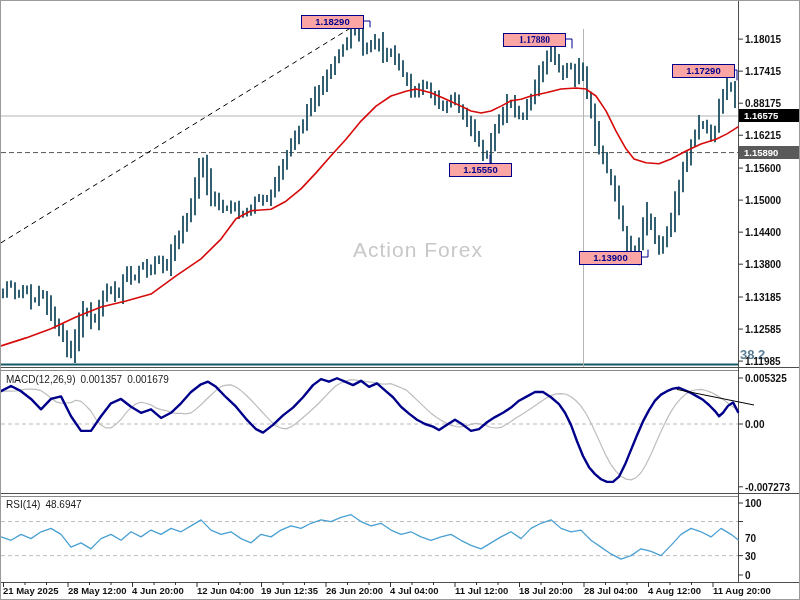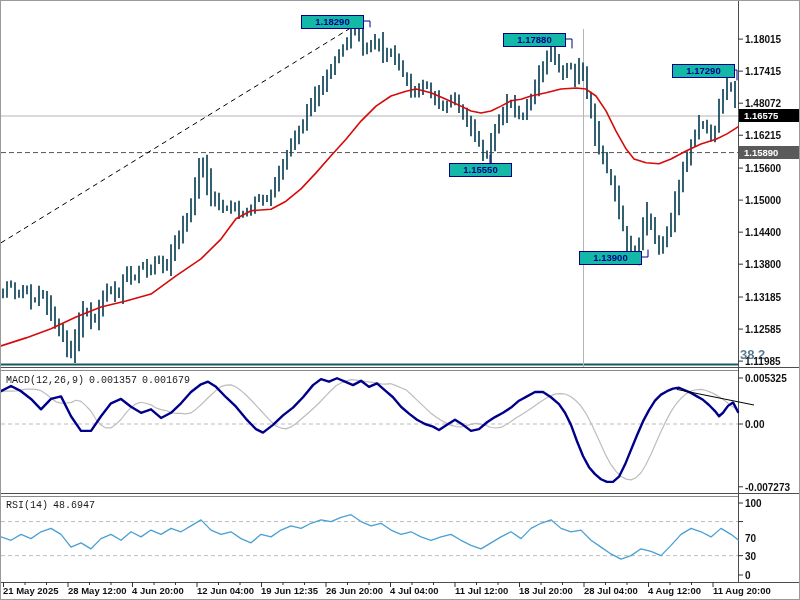--- a/index.html
+++ b/index.html
@@ -8,35 +8,36 @@
     border:1px solid #9a9a9a;box-sizing:border-box;overflow:hidden;
     font-family:"Liberation Sans",sans-serif;color:#111;
   }
   .abs{position:absolute;}
   #cv{position:absolute;left:0;top:0;z-index:1;}
   .titlebar{left:5px;top:7px;z-index:2;font-size:11px;font-weight:600;letter-spacing:0;white-space:nowrap;}
   .titlebar .tri{font-size:8px;vertical-align:1px;margin-right:5px;color:#222;cursor:pointer;}
   .titlebar span.val{margin-left:5px;font-weight:600;}
   .watermark{z-index:0;font-size:21px;color:#c8c8c8;white-space:nowrap;letter-spacing:1px;}
   .indlabel{z-index:2;font-size:10px;color:#1a1a1a;white-space:nowrap;}
-  .indlabel span{margin-right:5px;font-family:Liberation Mono, monospace;}
+  .indlabel span{margin-right:5px;}
   .axis-label{z-index:2;font-size:10px;font-weight:700;color:#111;white-space:nowrap;}
   .date-label{z-index:2;font-size:9.5px;font-weight:700;color:#111;white-space:nowrap;}
   .pricebox{z-index:3;font-size:9.5px;font-weight:700;height:13px;line-height:13px;padding-left:5px;width:57px;}
   .callout{
     z-index:2;font-size:9.5px;font-weight:700;height:12px;line-height:12px;
-    text-align:center;background:#14b8a6;border:1px solid #00008b;color:#00008b;white-space:nowrap;
+    text-align:center;background:#fca5a5;border:1px solid #00008b;color:#00008b;white-space:nowrap;
   }
   .fiblabel{z-index:2;font-size:13px;font-weight:700;}
 </style>
 </head>
 <body>
 
 <div class="wrap">
 
+  <div class="abs watermark" style="left: 352px; top: 237px; color: rgb(200, 200, 200);">Action Forex</div>
 
   <svg id="cv" width="800" height="600">
       <line x1="0" y1="366.5" x2="800" y2="366.5" stroke="#4d4d4d" stroke-width="1"></line>
       <line x1="0" y1="492.5" x2="800" y2="492.5" stroke="#4d4d4d" stroke-width="1"></line>
       <line x1="0" y1="581.5" x2="800" y2="581.5" stroke="#4d4d4d" stroke-width="1"></line>
       <line x1="0" y1="369.5" x2="737" y2="369.5" stroke="#8a8a8a" stroke-width="1"></line>
       <line x1="0" y1="495.5" x2="737" y2="495.5" stroke="#8a8a8a" stroke-width="1"></line>
       <line x1="737.5" y1="0" x2="737.5" y2="581" stroke="#4d4d4d" stroke-width="1"></line>
       <line x1="0" y1="115" x2="737" y2="115" stroke="#b4b4b4" stroke-width="1"></line>
       <line x1="0" y1="151.57900000000012" x2="737" y2="151.57900000000012" stroke="#555555" stroke-width="1" stroke-dasharray="5,3"></line>
@@ -304,21 +305,21 @@
   </div>
 
   <div class="abs pricebox" id="curbox" style="left: 738px; top: 108px; background: rgb(0, 0, 0); color: rgb(255, 255, 255);">1.16575</div>
   <div class="abs pricebox" id="lvlbox" style="left: 738px; top: 145px; background: rgb(90, 90, 90); color: rgb(255, 255, 255);">1.15890</div>
 
   <div class="abs fiblabel" style="left: 739px; top: 346px; color: rgb(90, 125, 147);">38.2</div>
 
   <div class="abs" id="price-axis">
       <div class="abs axis-label" style="left: 744px; top: 33.104px;">1.18015</div>
       <div class="abs axis-label" style="left: 744px; top: 65.144px;">1.17415</div>
-      <div class="abs axis-label" style="left: 744px; top: 97.184px;">1.48072</div>
+      <div class="abs axis-label" style="left: 744px; top: 97.184px;">0.88175</div>
       <div class="abs axis-label" style="left: 744px; top: 129.224px;">1.16215</div>
       <div class="abs axis-label" style="left: 744px; top: 162.065px;">1.15600</div>
       <div class="abs axis-label" style="left: 744px; top: 194.105px;">1.15000</div>
       <div class="abs axis-label" style="left: 744px; top: 226.145px;">1.14400</div>
       <div class="abs axis-label" style="left: 744px; top: 258.185px;">1.13800</div>
       <div class="abs axis-label" style="left: 744px; top: 291.026px;">1.13185</div>
       <div class="abs axis-label" style="left: 744px; top: 323.066px;">1.12585</div>
       <div class="abs axis-label" style="left: 744px; top: 355.106px;">1.11985</div>
     </div>
   <div class="abs" id="macd-axis">
@@ -341,19 +342,19 @@
       <div class="abs date-label" style="left: 325px; top: 584px;">26 Jun 20:00</div>
       <div class="abs date-label" style="left: 389px; top: 584px;">4 Jul 04:00</div>
       <div class="abs date-label" style="left: 454px; top: 584px;">11 Jul 12:00</div>
       <div class="abs date-label" style="left: 518px; top: 584px;">18 Jul 20:00</div>
       <div class="abs date-label" style="left: 583px; top: 584px;">28 Jul 04:00</div>
       <div class="abs date-label" style="left: 647px; top: 584px;">4 Aug 12:00</div>
       <div class="abs date-label" style="left: 712px; top: 584px;">11 Aug 20:00</div>
     </div>
   <div class="abs" id="callouts">
       <div class="abs callout" style="left: 300px; top: 14px; width: 61px;">1.18290</div>
-      <div class="abs callout" style="left: 502px; top: 32px; width: 61px;">1.17880</div>
+      <div class="abs callout" style="left: 502px; top: 32px; width: 61px; font-family: Liberation Serif, serif;">1.17880</div>
       <div class="abs callout" style="left: 671px; top: 63px; width: 61px;">1.17290</div>
       <div class="abs callout" style="left: 448px; top: 162px; width: 61px;">1.15550</div>
       <div class="abs callout" style="left: 578px; top: 250px; width: 61px;">1.13900</div>
     </div>
 
 </div>
 
 </body></html>

